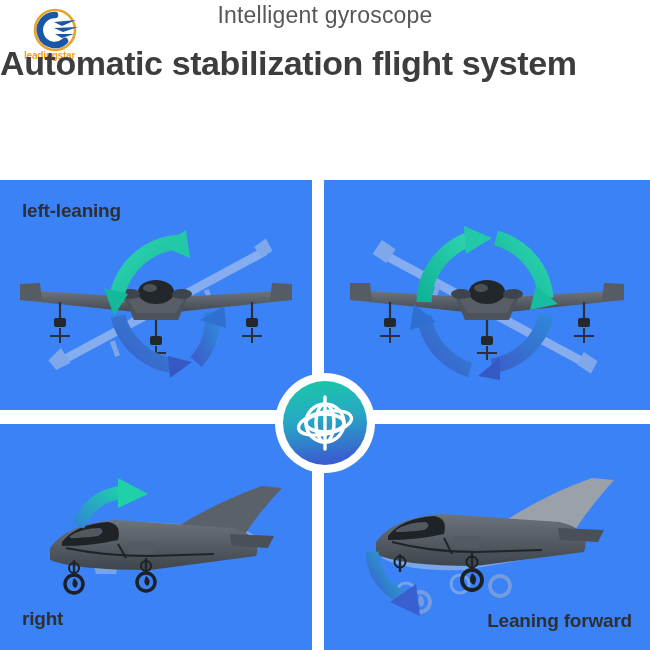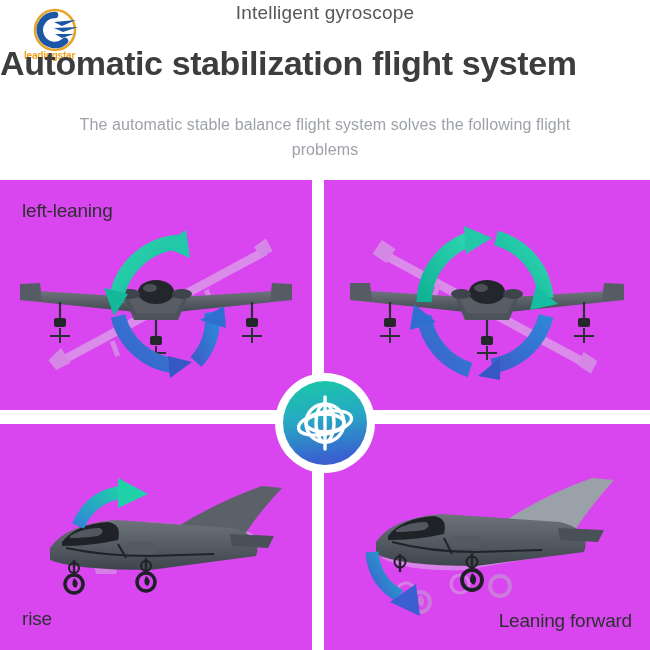--- a/index.html
+++ b/index.html
@@ -14,36 +14,36 @@
   
   .brand-logo { position:absolute; left:24px; top:8px; width:66px; height:56px; }
   .brand-mark { position:absolute; left:8px; top:0; width:48px; height:48px; }
   .brand-word {
     position:absolute; left:0px; top:42px;
     font-size:10px; font-weight:700; letter-spacing:-0.2px;
     color:#f0a11e; white-space:nowrap;
   }
   .eyebrow {
     position:absolute; left:0; top:2px; width:650px; text-align:center;
-    font-size:19px; color:#555759; letter-spacing:0.2px;
+    font-size:23px; color:#555759; letter-spacing:0.2px;
   }
   .headline {
     position:absolute; left:0; top:44px; width:577px; text-align:left;
     font-size:34px; font-weight:700; color:#3d3d3f; letter-spacing:-0.4px;
     white-space:nowrap;
   }
   .subline {
     position:absolute; left:75px; top:112px; width:500px; text-align:center;
     font-size:16px; line-height:25px; color:#9ea2a8; letter-spacing:0.1px;
   }
 
   
   .grid { position:absolute; left:0; top:180px; width:650px; height:470px; }
   .panel {
-    position:absolute; background:#d946ef; overflow:hidden;
+    position:absolute; background:#3b82f6; overflow:hidden;font-weight:bold;
   }
   .p-tl { left:0;   top:0;   width:312px; height:230px; }
   .p-tr { left:324px; top:0;   width:326px; height:230px; }
   .p-bl { left:0;   top:244px; width:312px; height:226px; }
   .p-br { left:324px; top:244px; width:326px; height:226px; }
 
   .plabel {
     position:absolute; font-size:19px; color:#2e2f31; letter-spacing:-0.2px;
     white-space:nowrap; z-index:6;
   }
@@ -83,21 +83,20 @@
         <path d="M22 14 L44 12 L30 18 Z" fill="#1b57a5"></path>
         <path d="M22 20 L46 19 L31 24 Z" fill="#1b57a5"></path>
         <path d="M23 26 L42 26 L30 30 Z" fill="#1b57a5"></path>
       </svg>
     </div>
     <div class="brand-word">leadingstar</div>
   </div>
 
   <div class="eyebrow">Intelligent gyroscope</div>
   <div class="headline">Automatic stabilization flight system</div>
-  <div class="subline">The automatic stable balance flight system solves the following flight problems</div>
 
   <div class="grid">
 
     <div class="panel p-tl">
       <div class="plabel lab-tl">left-leaning</div>
       <div class="scene">
         <svg viewBox="0 0 312 230" preserveAspectRatio="xMidYMid meet">
           <defs>
             <linearGradient id="tealA" x1="0" y1="0" x2="1" y2="1">
               <stop offset="0" stop-color="#2fd6b0"></stop>
@@ -242,21 +241,21 @@
             <path d="M222 136 A66 66 0 0 1 168 186" stroke="url(#blueB)" stroke-width="15" fill="none"></path>
             <path d="M176 178 L154 196 L176 200 Z" fill="#3558c4"></path>
             <path d="M146 190 A66 66 0 0 1 100 136" stroke="url(#blueB)" stroke-width="15" fill="none"></path>
             <path d="M112 142 L90 124 L86 150 Z" fill="#2f6fd0"></path>
           </g>
         </svg>
       </div>
     </div>
 
     <div class="panel p-bl">
-      <div class="plabel lab-bl">rise</div>
+      <div class="plabel lab-bl">right</div>
       <div class="scene">
         <svg viewBox="0 0 312 226" preserveAspectRatio="xMidYMid meet">
           <defs>
             <linearGradient id="riseArrow" x1="0" y1="1" x2="1" y2="0">
               <stop offset="0" stop-color="#2f86d8"></stop>
                 <stop offset="1" stop-color="#1fd0a8"></stop>
             </linearGradient>
             <linearGradient id="bodyC" x1="0" y1="0" x2="0" y2="1">
               <stop offset="0" stop-color="#6d737b"></stop>
                 <stop offset="1" stop-color="#3f454c"></stop>

